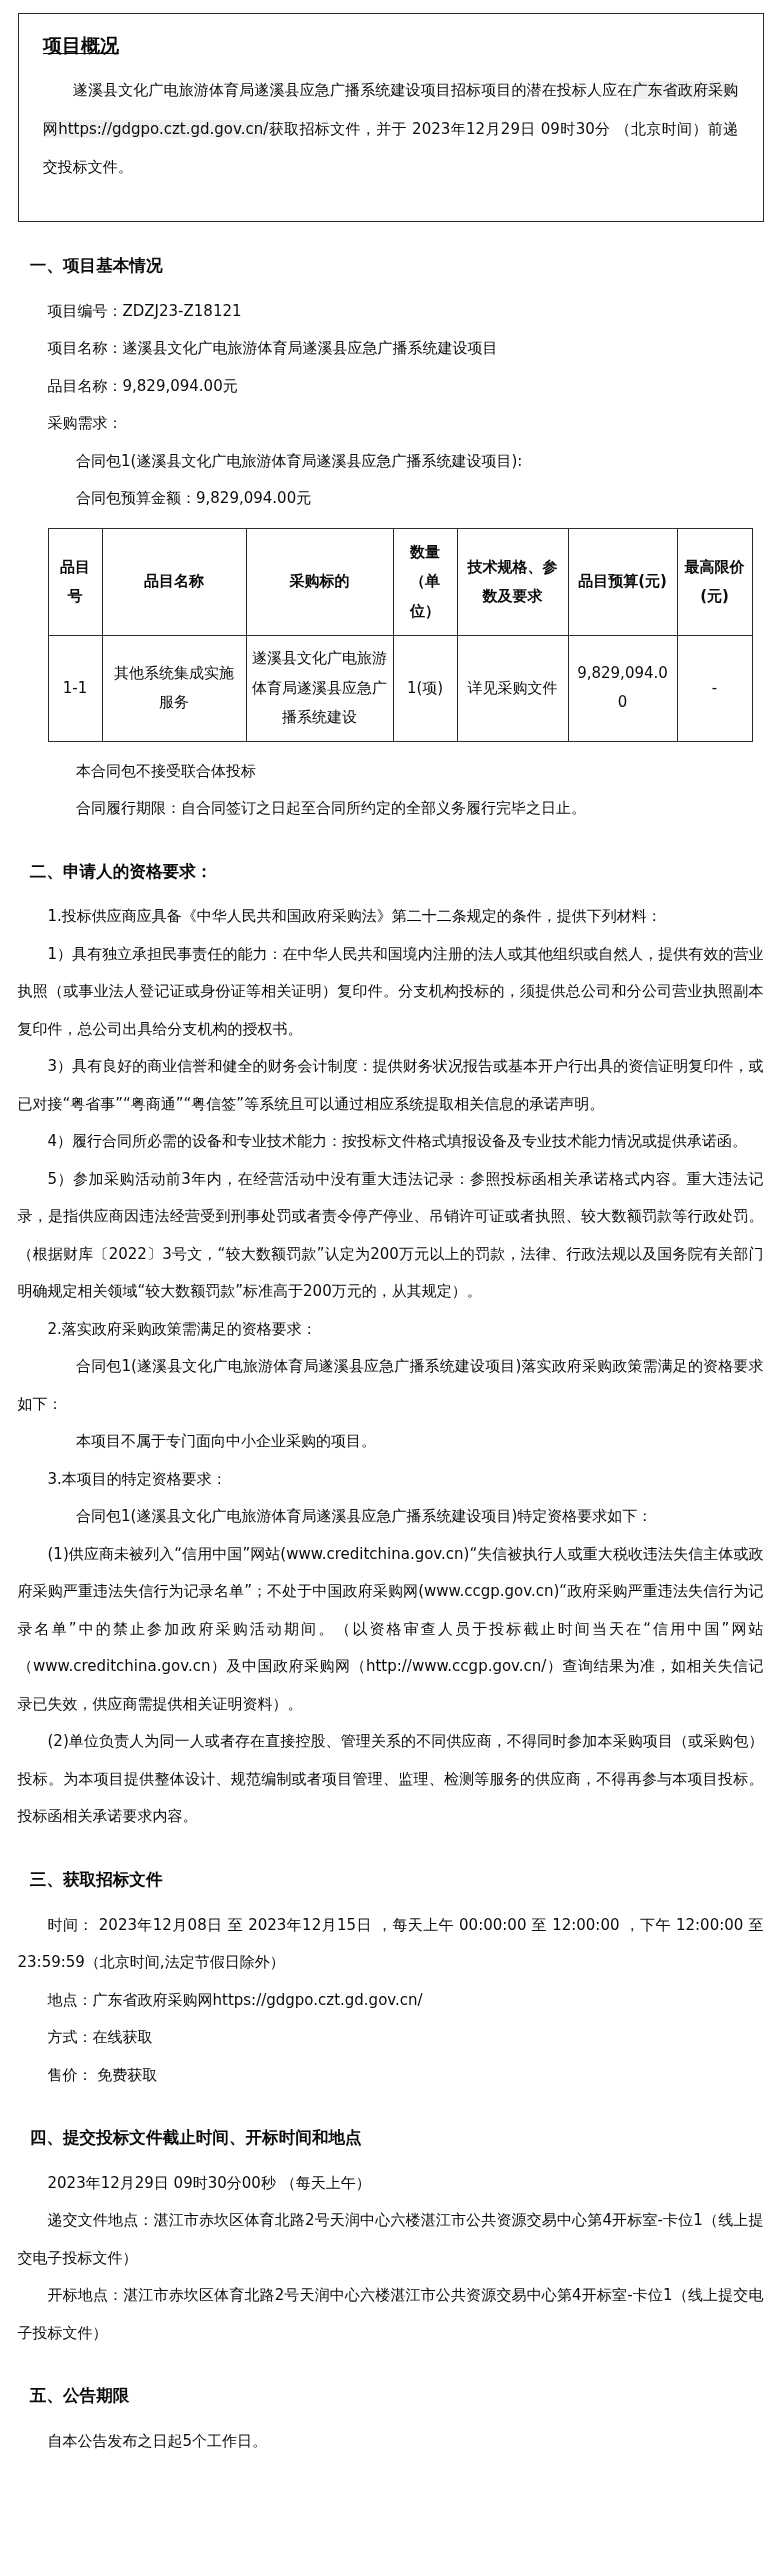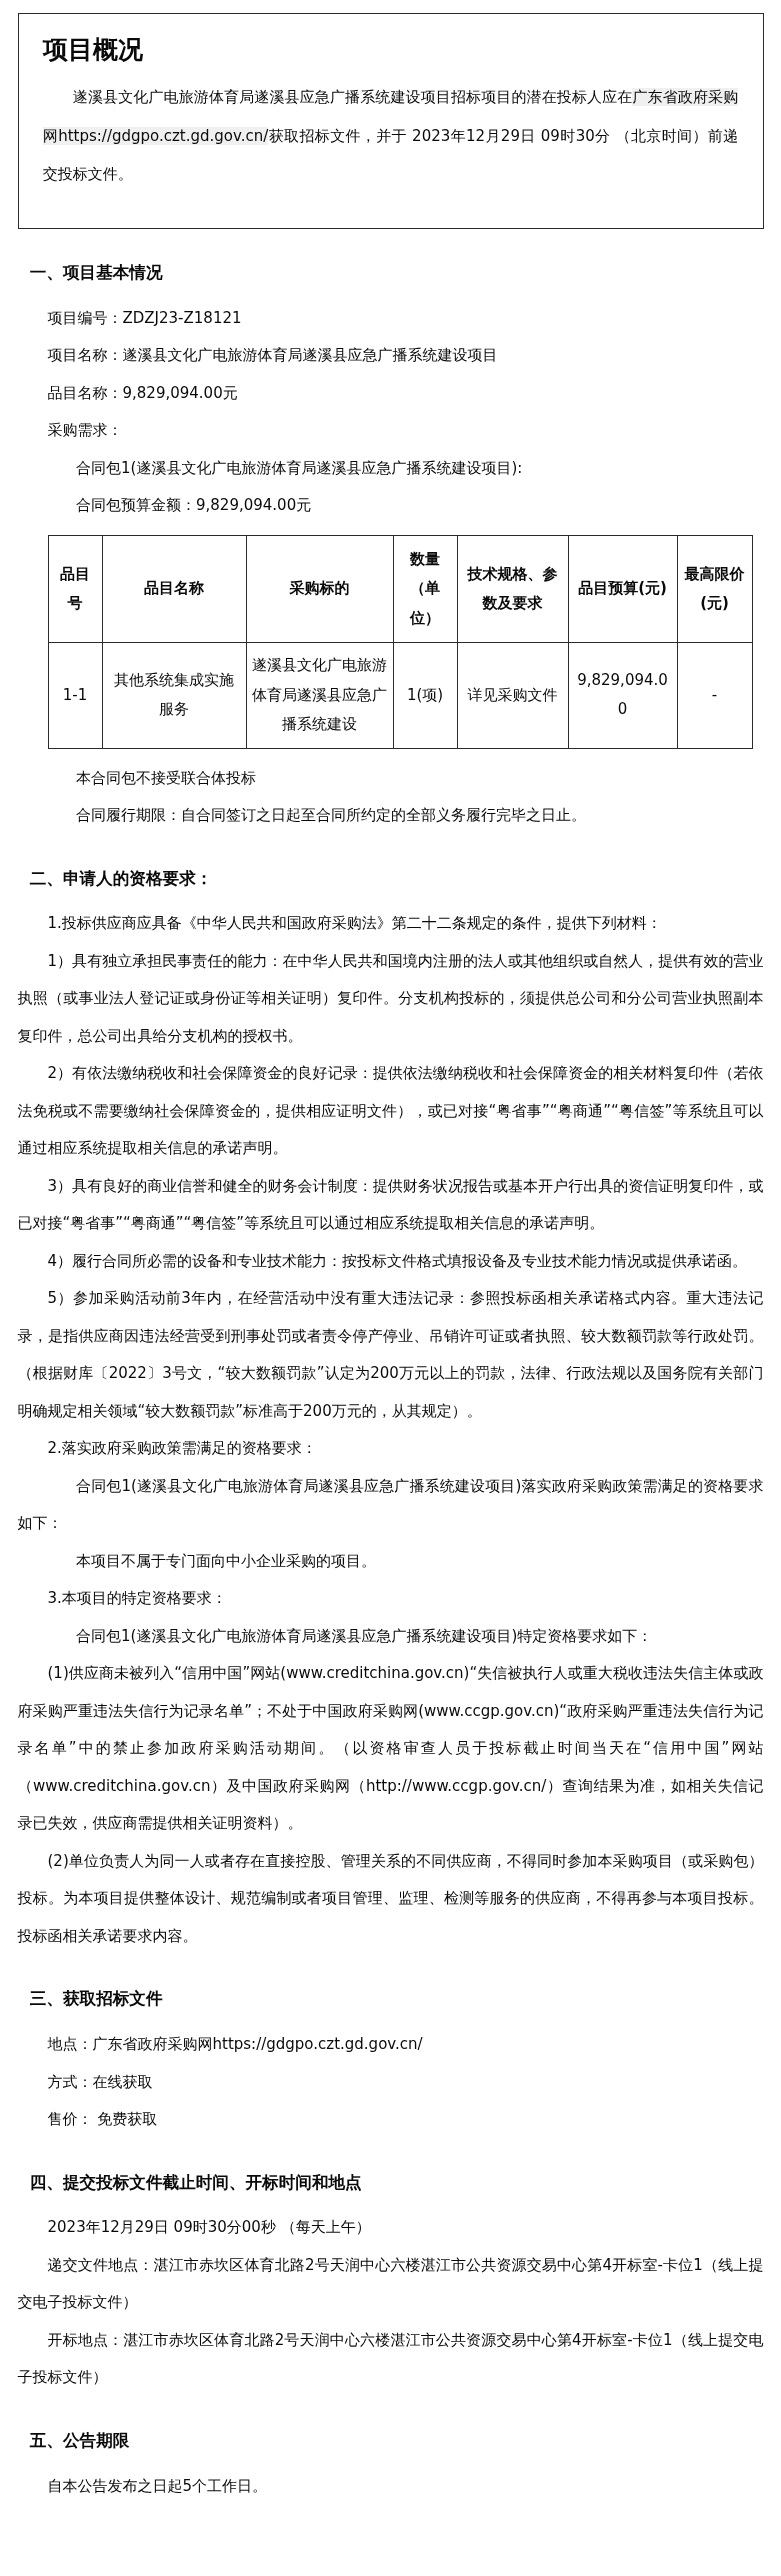--- a/index.html
+++ b/index.html
@@ -8,21 +8,21 @@
     font-family:"DejaVu Sans","Liberation Sans",sans-serif;
     color:#0a0a0a;
   }
   .page { box-sizing:border-box; width:781px; padding:13px 17.5px 31.5px; }
 
   .overview-box {
     border:1.8px solid #2b2b2b;
     padding:14px 12.3px 23px;
     margin-bottom:28px;
   }
-  .box-title { font-size:25px; font-weight:bold; margin:5.3px 0 10.5px 12.3px; }
+  .box-title { font-size:19px; font-weight:bold; margin:5.3px 0 10.5px 12.3px;text-decoration:underline; }
   .box-text { font-size:15px; line-height:2.55; margin:12px; text-indent:2em; text-align:justify; }
   .hl { background:#f0f0f0; }
 
   h2.sec-title { font-size:16.6px; font-weight:bold; margin:33px 0 15.8px 12.3px; }
   .p { font-size:15px; line-height:2.5; margin:0; text-align:justify; }
   .i2 { text-indent:2em; }
   .i4 { text-indent:3.9em; }
 
   table.items {
     border-collapse:collapse; table-layout:fixed;
@@ -89,33 +89,33 @@
       </tr>
     </tbody>
   </table>
 
   <p class="p i4">本合同包不接受联合体投标</p>
   <p class="p i4">合同履行期限：自合同签订之日起至合同所约定的全部义务履行完毕之日止。</p>
 
   <h2 class="sec-title">二、申请人的资格要求：</h2>
   <p class="p i2">1.投标供应商应具备《中华人民共和国政府采购法》第二十二条规定的条件，提供下列材料：</p>
   <p class="p i2">1）具有独立承担民事责任的能力：在中华人民共和国境内注册的法人或其他组织或自然人，提供有效的营业执照（或事业法人登记证或身份证等相关证明）复印件。分支机构投标的，须提供总公司和分公司营业执照副本复印件，总公司出具给分支机构的授权书。</p>
-  <p class="p i2">2）有依法缴纳税收和社会保障资金的良好记录：提供依法缴纳税收和社会保障资金的相关材料复印件（若依法免税或不需要缴纳社会保障资金的，提供相应证明文件），或已对接“粤省事”“粤商通”“粤信签”等系统且可以通过相应系统提取相关信息的承诺声明。</p>
   <p class="p i2">3）具有良好的商业信誉和健全的财务会计制度：提供财务状况报告或基本开户行出具的资信证明复印件，或已对接“粤省事”“粤商通”“粤信签”等系统且可以通过相应系统提取相关信息的承诺声明。</p>
   <p class="p i2">4）履行合同所必需的设备和专业技术能力：按投标文件格式填报设备及专业技术能力情况或提供承诺函。</p>
   <p class="p i2">5）参加采购活动前3年内，在经营活动中没有重大违法记录：参照投标函相关承诺格式内容。重大违法记录，是指供应商因违法经营受到刑事处罚或者责令停产停业、吊销许可证或者执照、较大数额罚款等行政处罚。（根据财库〔2022〕3号文，“较大数额罚款”认定为200万元以上的罚款，法律、行政法规以及国务院有关部门明确规定相关领域“较大数额罚款”标准高于200万元的，从其规定）。</p>
   <p class="p i2">2.落实政府采购政策需满足的资格要求：</p>
   <p class="p i4">合同包1(遂溪县文化广电旅游体育局遂溪县应急广播系统建设项目)落实政府采购政策需满足的资格要求如下：</p>
   <p class="p i4">本项目不属于专门面向中小企业采购的项目。</p>
   <p class="p i2">3.本项目的特定资格要求：</p>
   <p class="p i4">合同包1(遂溪县文化广电旅游体育局遂溪县应急广播系统建设项目)特定资格要求如下：</p>
   <p class="p i2">(1)供应商未被列入“信用中国”网站(www.creditchina.gov.cn)“失信被执行人或重大税收违法失信主体或政府采购严重违法失信行为记录名单”；不处于中国政府采购网(www.ccgp.gov.cn)“政府采购严重违法失信行为记录名单”中的禁止参加政府采购活动期间。（以资格审查人员于投标截止时间当天在“信用中国”网站（www.creditchina.gov.cn）及中国政府采购网（http://www.ccgp.gov.cn/）查询结果为准，如相关失信记录已失效，供应商需提供相关证明资料）。</p>
   <p class="p i2">(2)单位负责人为同一人或者存在直接控股、管理关系的不同供应商，不得同时参加本采购项目（或采购包）投标。为本项目提供整体设计、规范编制或者项目管理、监理、检测等服务的供应商，不得再参与本项目投标。投标函相关承诺要求内容。</p>
 
   <h2 class="sec-title">三、获取招标文件</h2>
+  <p class="p i2">时间： 2023年12月08日 至 2023年12月15日 ，每天上午 00:00:00 至 12:00:00 ，下午 12:00:00 至 23:59:59（北京时间,法定节假日除外）</p>
   <p class="p i2">地点：广东省政府采购网https://gdgpo.czt.gd.gov.cn/</p>
   <p class="p i2">方式：在线获取</p>
   <p class="p i2">售价： 免费获取</p>
 
   <h2 class="sec-title">四、提交投标文件截止时间、开标时间和地点</h2>
   <p class="p i2">2023年12月29日 09时30分00秒 （每天上午）</p>
   <p class="p i2">递交文件地点：湛江市赤坎区体育北路2号天润中心六楼湛江市公共资源交易中心第4开标室-卡位1（线上提交电子投标文件）</p>
   <p class="p i2">开标地点：湛江市赤坎区体育北路2号天润中心六楼湛江市公共资源交易中心第4开标室-卡位1（线上提交电子投标文件）</p>
 
   <h2 class="sec-title">五、公告期限</h2>

